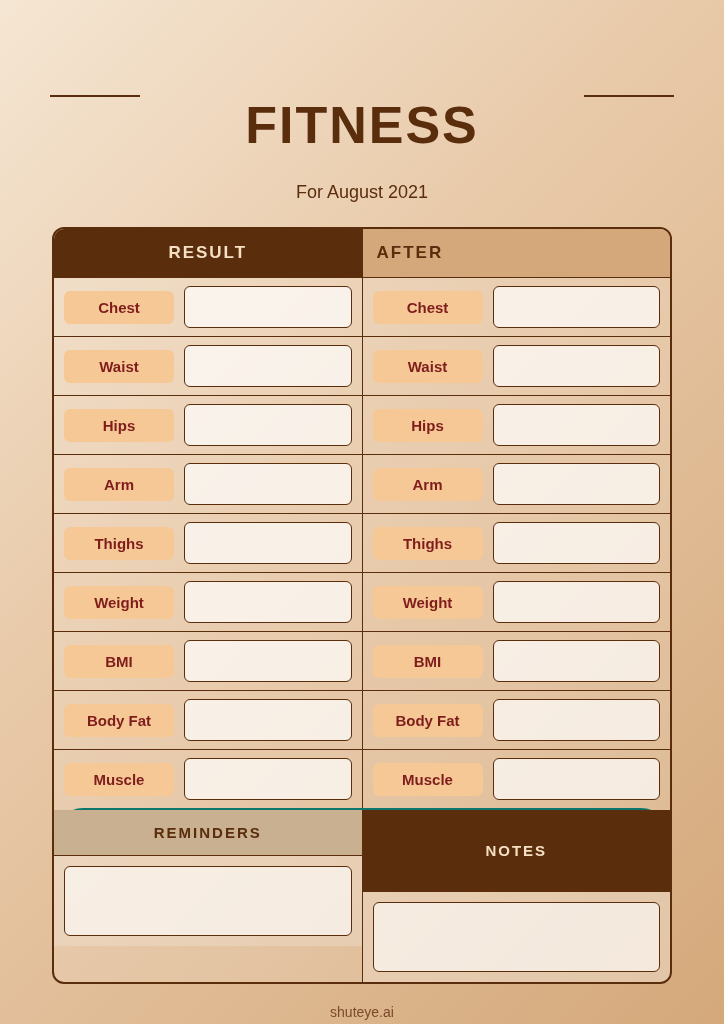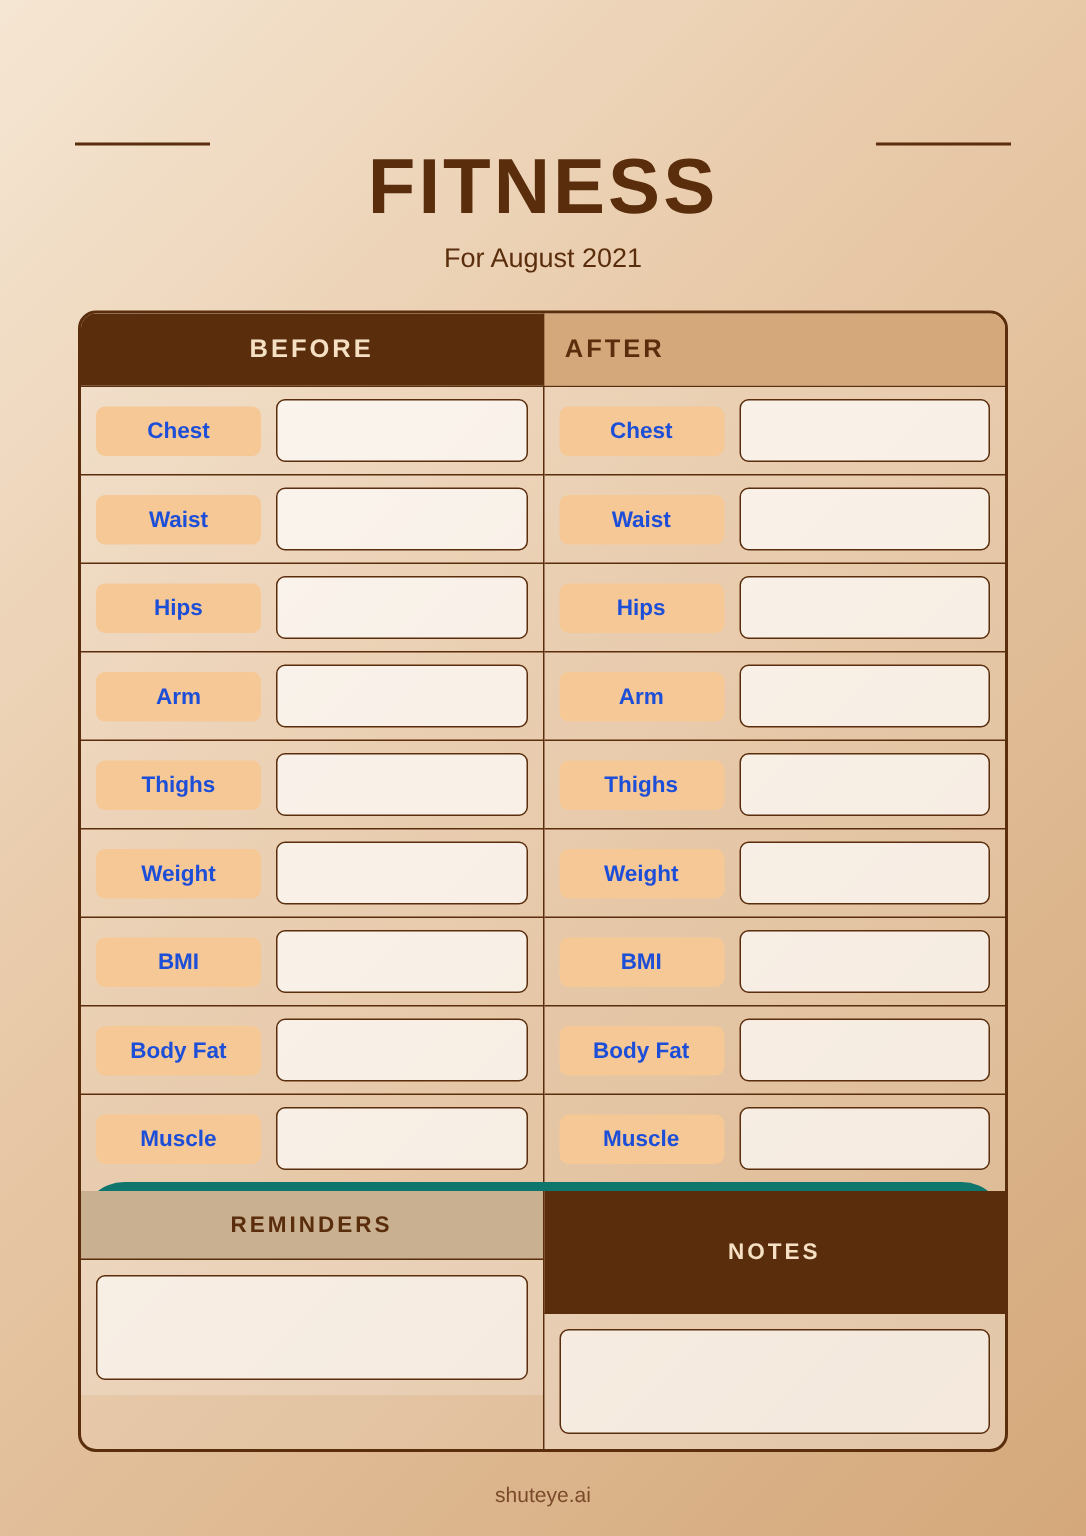--- a/index.html
+++ b/index.html
@@ -26,20 +26,21 @@
       margin-bottom: 8px;
     }
 
     .subtitle {
       text-align: left;
       color: #5a2d0c;
       font-size: 18px;
       font-weight: 400;
       margin-bottom: 24px;
       font-family: Arial, sans-serif;
+      margin-top: 20px;
     }
 
     .header-area {
       position: relative;
       width: 100%;
       display: flex;
       flex-direction: column;
       align-items: center;
     }
 
@@ -123,21 +124,21 @@
       padding: 8px 10px;
       border-bottom: 1px solid #5a2d0c;
     }
 
     .data-row:last-child {
       border-bottom: none;
     }
 
     .row-label {
       background: #f5c896;
-      color: #1d4ed8;
+      color: #7f1d1d;
       font-size: 15px;
       font-weight: 600;
       font-family: Arial, sans-serif;
       border-radius: 6px;
       padding: 8px 0;
       text-align: center;
       width: 110px;
       min-width: 110px;
     }
 
@@ -145,21 +146,21 @@
       flex: 1;
       margin-left: 10px;
       height: 42px;
       border: 1.5px solid #5a2d0c;
       border-radius: 6px;
       background: rgba(255,255,255,0.7);
     }
 
     .bottom-section {
       display: flex;
-      border-top: 6px solid #0f766e;
+      border-top: 2px solid #0f766e;
       border-radius: 29px;
     }
 
     .reminders-col {
       flex: 1;
       border-right: 1px solid #5a2d0c;
     }
 
     .notes-col {
       flex: 1;
@@ -218,21 +219,21 @@
   <div class="page-title">
     <br>
     <span>FITNESS</span>
   </div>
   <div class="subtitle">For August 2021</div>
 </div>
 
 <div class="main-card">
 
   <div class="columns-header">
-    <div class="col-before-header">BEFORE</div>
+    <div class="col-before-header">RESULT</div>
     <div class="col-after-header">AFTER</div>
   </div>
 
   <div class="divider-h"></div>
 
   <div class="data-rows">
     <div class="col-before" id="before-col">
         <div class="data-row">
           <div class="row-label">Chest</div>
           <div class="row-input-box"></div>

